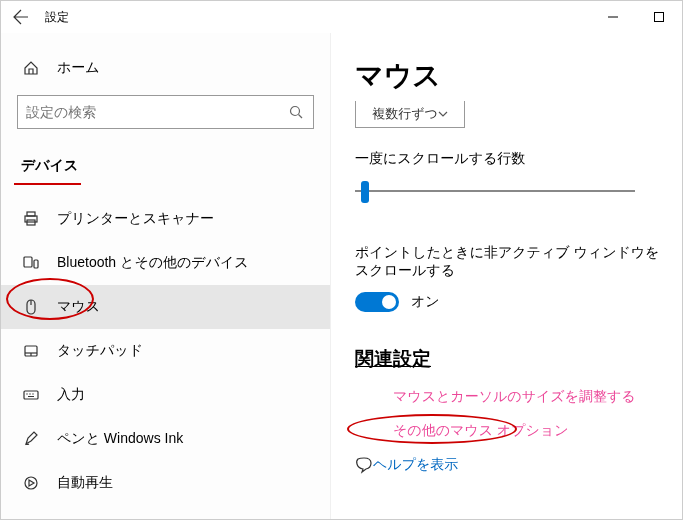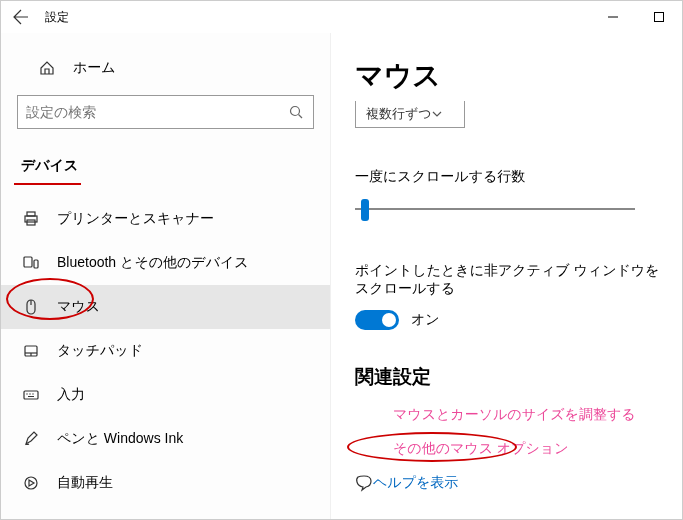--- a/index.html
+++ b/index.html
@@ -5,43 +5,43 @@
 * { box-sizing: border-box; margin: 0; padding: 0; }
 body { font-family: "Yu Gothic UI", "Segoe UI", Meiryo, sans-serif; font-size: 14px; color: #000; background: #fff; width: 683px; height: 520px; overflow: hidden; }
 .window { width: 683px; height: 520px; display: flex; flex-direction: column; border: 1px solid #ccc; }
 .titlebar { height: 32px; display: flex; align-items: center; padding: 4px 8px; position: relative; }
 .titlebar .back { width: 24px; height: 24px; display: flex; align-items: center; justify-content: center; cursor: pointer; }
 .titlebar .title { margin-left: 12px; font-size: 12px; }
 .titlebar .controls { position: absolute; right: 0; top: 0; height: 32px; display: flex; }
 .titlebar .controls > div { width: 46px; height: 32px; display: flex; align-items: center; justify-content: center; cursor: pointer; }
 .body { flex: 1; display: flex; overflow: hidden; }
 .sidebar { width: 330px; padding: 16px 0 0 0; border-right: 1px solid #f0f0f0; background: #fdfdfd; }
-.home-row { display: flex; align-items: center; padding: 10px 36px; cursor: pointer; }
+.home-row { display: flex; align-items: center; padding: 10px 20px; cursor: pointer; }
 .home-row .icon { width: 20px; margin-right: 16px; display: flex; align-items: center; justify-content: center; }
 .search-box { margin: 8px 16px 20px 16px; height: 34px; border: 1px solid #999; background: #fff; display: flex; align-items: center; padding: 0 8px; position: relative; }
 .search-box input { border: none; outline: none; flex: 1; font-size: 14px; background: transparent; color: #666; }
 .search-box .sicon { width: 18px; height: 18px; display: flex; align-items: center; justify-content: center; color: #555; }
 .category-header { padding: 8px 20px 8px 20px; font-weight: bold; font-size: 14px; position: relative; }
 .red-underline { position: absolute; bottom: -2px; left: 13px; width: 67px; height: 2px; background: #c00; }
 .nav-list { margin-top: 14px; }
 .nav-item { display: flex; align-items: center; padding: 13px 20px; cursor: pointer; position: relative; }
 .nav-item.selected { background: #e6e6e6; }
 .nav-item .icon { width: 20px; margin-right: 16px; display: flex; align-items: center; justify-content: center; color: #333; }
 .red-ellipse-mouse { position: absolute; left: 5px; top: -7px; width: 88px; height: 42px; border: 2px solid #c00; border-radius: 50%; pointer-events: none; }
 .content { flex: 1; padding: 24px 20px 0 24px; overflow: hidden; position: relative; }
 h1 { font-size: 28px; font-weight: 600; margin-bottom: 6px; }
-.dropdown-partial { border: 1px solid #999; border-top: none; padding: 4px 10px; width: 110px; display: flex; justify-content: flex-start; align-items: center; color: #333; font-size: 13px; margin-bottom: 40px; }
+.dropdown-partial { border: 1px solid #999; border-top: none; padding: 4px 10px; width: 110px; display: flex; justify-content: center; align-items: center; color: #333; font-size: 13px; margin-bottom: 22px; }
 .section-label { font-size: 14px; margin-bottom: 12px; }
 .slider-wrap { width: 280px; position: relative; height: 24px; margin-bottom: 40px; }
 .slider-track { position: absolute; top: 10px; left: 0; right: 0; height: 2px; background: #888; }
 .slider-thumb { position: absolute; top: 1px; left: 6px; width: 8px; height: 22px; background: #0078d4; border-radius: 3px; }
 .toggle-row { display: flex; align-items: center; gap: 12px; margin-bottom: 34px; margin-top: 10px; }
 .toggle { width: 44px; height: 20px; background: #0078d4; border-radius: 10px; position: relative; cursor: pointer; }
 .toggle .knob { position: absolute; right: 3px; top: 3px; width: 14px; height: 14px; background: #fff; border-radius: 50%; }
-.related-header { font-size: 19px; font-weight: 600; margin-bottom: 16px; }
+.related-header { font-size: 19px; font-weight: 600; margin-bottom: 16px; text-decoration: underline; }
 .link { color: #ec4899; font-size: 14px; margin-bottom: 16px; cursor: pointer; display: block; margin-left: 38px; }
 .link-wrap { position: relative; display: inline-block; }
 .red-ellipse-link { position: absolute; left: -8px; top: -8px; width: 170px; height: 30px; border: 2px solid #c00; border-radius: 50%; pointer-events: none; }
 .help-row { display: flex; align-items: center; gap: 0; }
 .help-row .hicon { color: #333; }
 .help-row .hlink { color: #0067c0; cursor: pointer; }
 svg { display: block; }
 </style>
 </head>
 <body>

